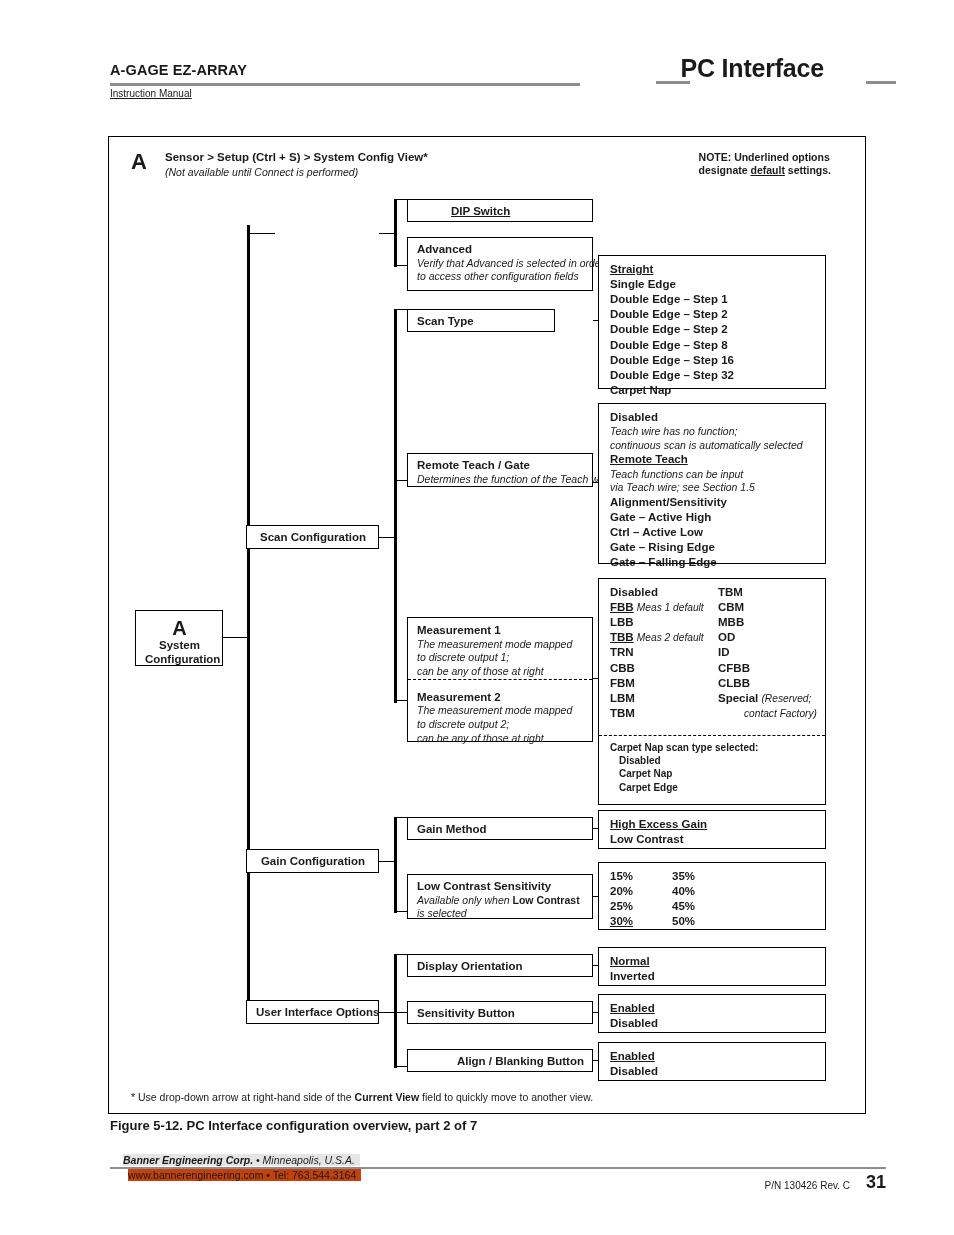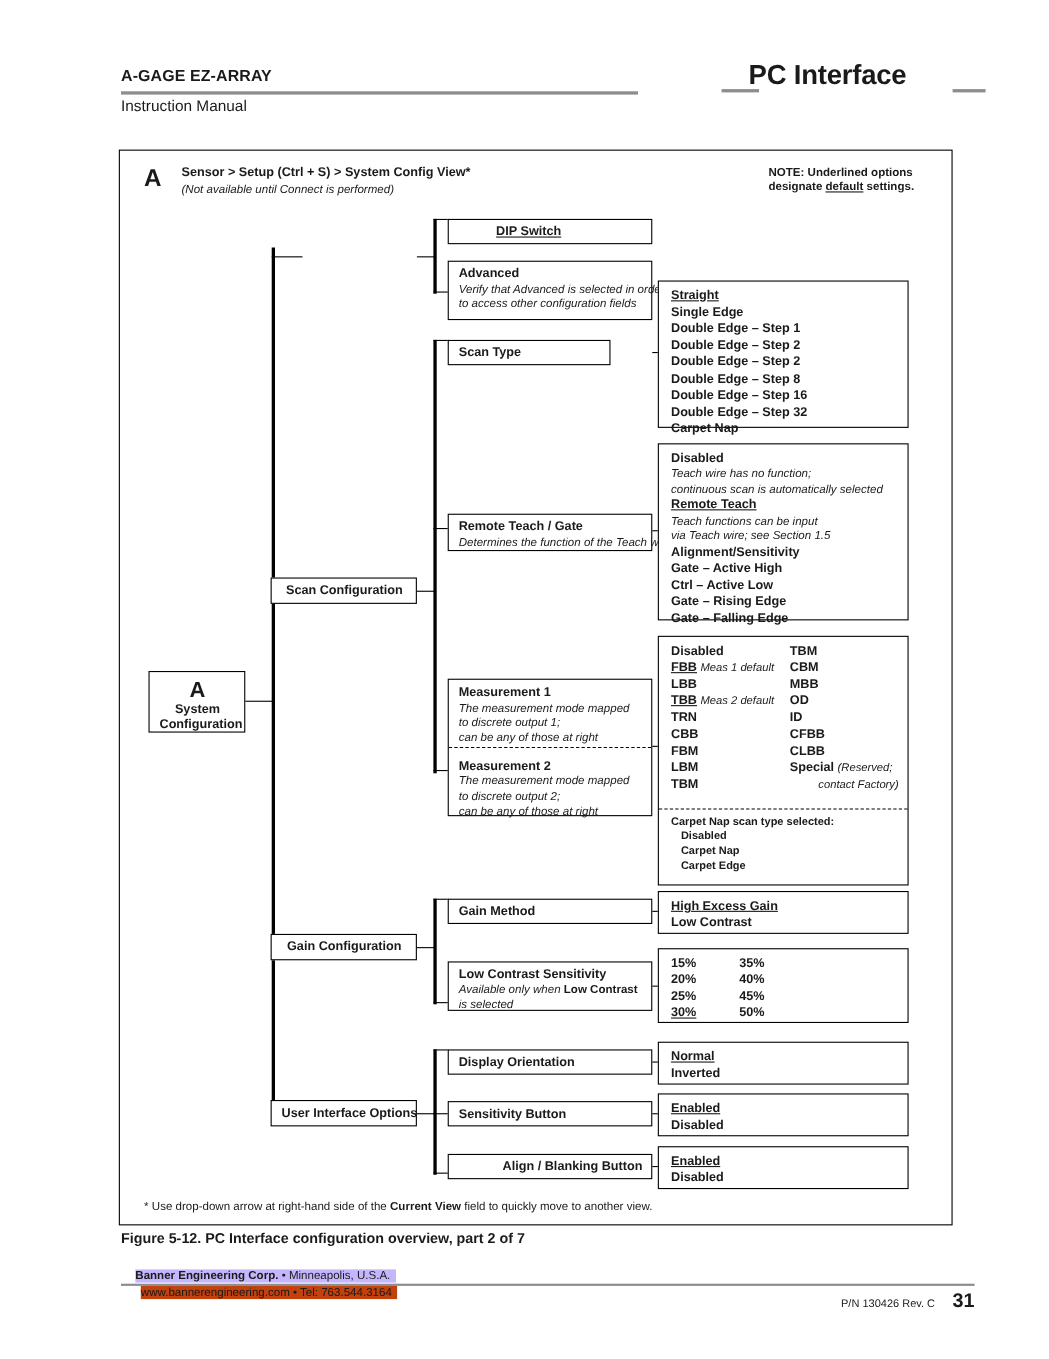--- a/index.html
+++ b/index.html
@@ -33,21 +33,22 @@
   }
   #hdr-rule-left {
     position: absolute;
     left: 0; top: 25px;
     width: 470px; height: 3px;
     background: #8d8d8d;
   }
   #hdr-subtitle {
     position: absolute;
     left: 0; top: 30px;
-    font-size: 14px;
+    font-size: 10px;
+    text-decoration: underline;
   }
   #hdr-right-title {
     position: absolute;
     right: 62px; top: -4px;
     font-size: 25px;
     font-weight: bold;
     letter-spacing: -0.2px;
     white-space: nowrap;
   }
   .hdr-dash {
@@ -216,23 +217,24 @@
   #foot-rule {
     position: absolute;
     left: 0; top: 17px;
     width: 776px; height: 1.5px;
     background: #8d8d8d;
   }
   #foot-company {
     position: absolute;
     left: 13px; top: 4px;
     font-size: 10.5px;
-    background: #c4b5fd;
+    background: #e5e5e5;
     padding-right: 5px;
     white-space: nowrap;
+    font-style: italic;
   }
   #foot-company b { font-weight: bold; }
   #foot-web {
     position: absolute;
     left: 18px; top: 19px;
     font-size: 10.5px;
     background: #c2410c;
     padding-right: 5px;
     white-space: nowrap;
   }
@@ -322,21 +324,21 @@
         <div class="opt">Double Edge – Step 1</div>
         <div class="opt">Double Edge – Step 2</div>
         <div class="opt">Double Edge – Step 2</div>
         <div class="opt">Double Edge – Step 8</div>
         <div class="opt">Double Edge – Step 16</div>
         <div class="opt">Double Edge – Step 32</div>
         <div class="opt">Carpet Nap</div>
       </div>
   </div>
 
-  <div class="nbox" style="left:298px; top:330px; width:186px; height:34px;">
+  <div class="nbox" style="left:298px; top:316px; width:186px; height:34px;">
     <div class="t">Remote Teach / Gate</div>
     <div class="sub">Determines the function of the Teach wire</div>
   </div>
   <div class="ln h" style="left:484px; top:345px; width:106px;"></div>
 
   <div class="obox" style="left:489px; top:266px; width:228px; height:161px;">
     <div>
         <div class="opt">Disabled</div>
         <div class="desc">Teach wire has no function;</div>
         <div class="desc">continuous scan is automatically selected</div>

